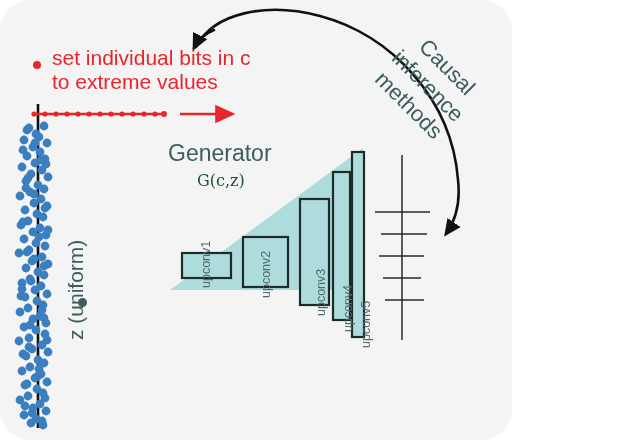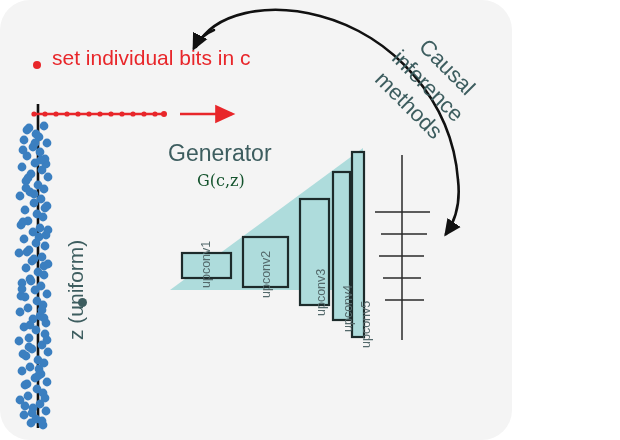--- a/index.html
+++ b/index.html
@@ -299,21 +299,21 @@
       <line x1="383" y1="278" x2="421" y2="278" stroke-width="1.6"></line>
       <line x1="385" y1="300" x2="424" y2="300" stroke-width="1.6"></line>
     </g>
 
     <path d="M196,47 C 214,12 268,2 320,16 C 392,35 452,100 458,180
              C 461,206 453,224 446,234" fill="none" stroke="#111111" stroke-width="2.6" stroke-linecap="round" marker-end="url(#ah-blk)"></path>
     <path d="M214,30 C 204,34 198,40 194,48" fill="none" stroke="#111111" stroke-width="2.6" stroke-linecap="round" marker-end="url(#ah-blk)"></path>
   </svg>
 
   <span id="red-bullet"></span>
-  <div class="txt" id="red-callout"><span>set individual bits in c</span><br></div>
+  <div class="txt" id="red-callout"><span>set individual bits in c</span><br><span>to extreme values</span></div>
 
   <span id="z-bullet"></span>
   <div id="z-label-wrap">
     <div class="inner">z (uniform)</div>
   </div>
 
   <div class="txt" id="gen-title">Generator</div>
   <div class="txt" id="gen-sub">G(c,z)</div>
 
   <div class="txt upconv" style="left:199px; top:288px;">upconv1</div>

